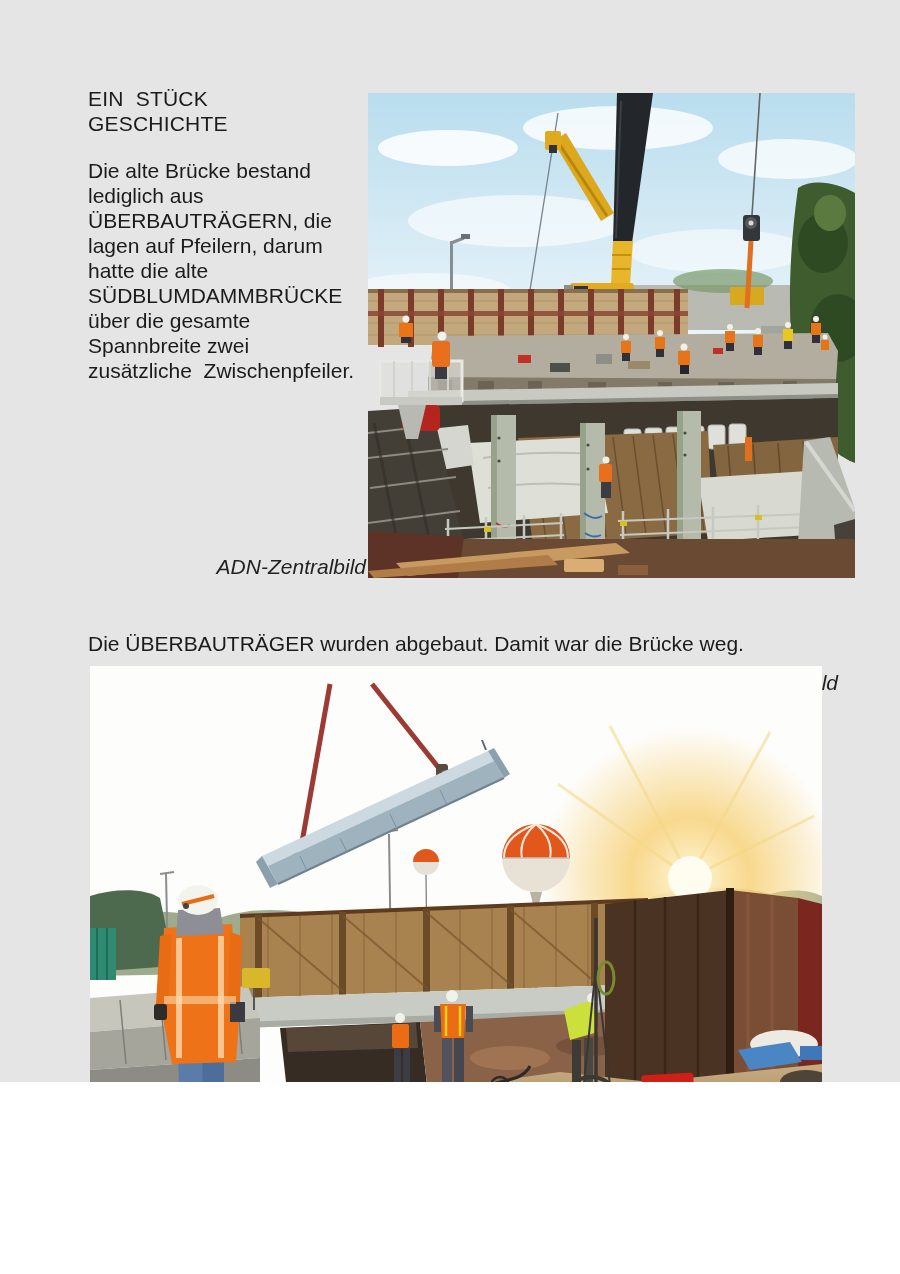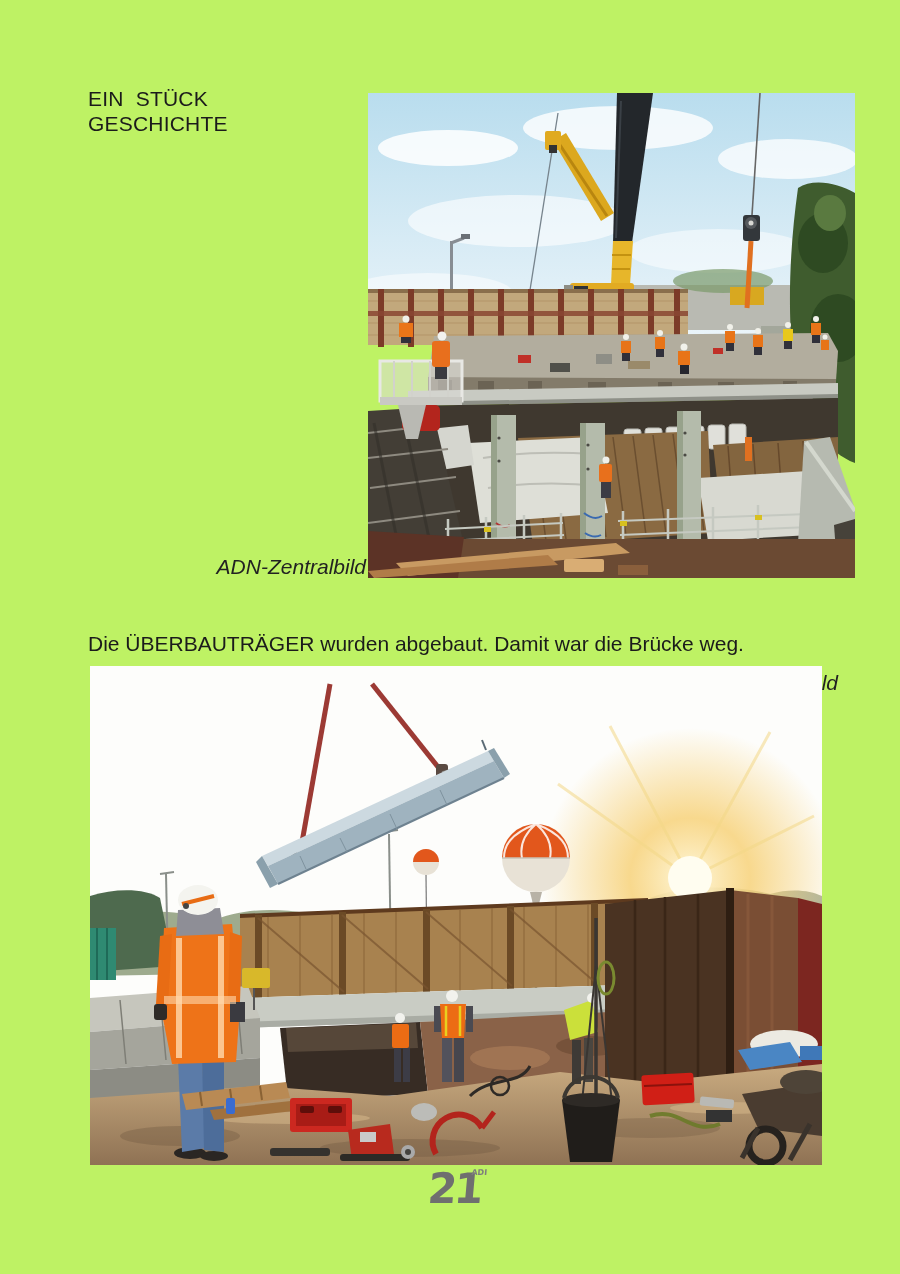--- a/index.html
+++ b/index.html
@@ -1,17 +1,17 @@
 <!DOCTYPE html>
 <html><head>
 <meta charset="utf-8">
 <style>
   html,body{margin:0;padding:0;background:#ffffff;}
   body{width:900px;height:1274px;font-family:"Liberation Sans","DejaVu Sans",sans-serif;color:#1b1b1b;}
-  .page{position:relative;width:900px;height:1274px;background:#bef264;overflow:hidden;}
+  .page{position:relative;width:900px;height:1082px;background:#e5e5e5;overflow:hidden;}
   .heading{position:absolute;left:88px;top:86px;font-size:21px;line-height:25px;white-space:pre-wrap;letter-spacing:.2px;}
   .para{position:absolute;left:88px;top:158px;font-size:21px;line-height:25px;white-space:pre-wrap;}
   .sentence{position:absolute;left:88px;top:620px;font-size:21px;white-space:pre;margin-top:12px;}
   .caption{position:absolute;font-size:21px;font-style:italic;color:#222;text-align:right;}
   .cap1{top:555px;right:534px;}
   .cap2{top:671px;right:62px;}
   figure.photo{position:absolute;margin:0;padding:0;}
   .photo1{left:368px;top:93px;width:487px;height:485px;}
   .photo2{left:90px;top:666px;width:732px;height:499px;}
   figure.photo svg{display:block;width:100%;height:100%;}
@@ -20,20 +20,29 @@
   .pn-mark{position:absolute;left:42px;top:4px;font-size:8px;letter-spacing:0;color:#7d7d7d;}
 </style>
 </head>
 <body>
 
 <div class="page">
 
   <div class="heading">EIN  STÜCK
 GESCHICHTE</div>
 
+  <div class="para">Die alte Brücke bestand
+lediglich aus
+ÜBERBAUTRÄGERN, die
+lagen auf Pfeilern, darum
+hatte die alte
+SÜDBLUMDAMMBRÜCKE
+über die gesamte
+Spannbreite zwei
+zusätzliche  Zwischenpfeiler.</div>
 
   <figure class="photo photo1">
     <svg viewBox="0 0 487 485" preserveAspectRatio="none" xmlns="http://www.w3.org/2000/svg">
       <defs>
         <linearGradient id="sk1" x1="0" y1="0" x2="0" y2="1">
           <stop offset="0" stop-color="#b9ddee"></stop>
             <stop offset="1" stop-color="#ecf5fa"></stop>
         </linearGradient>
       </defs>
 

